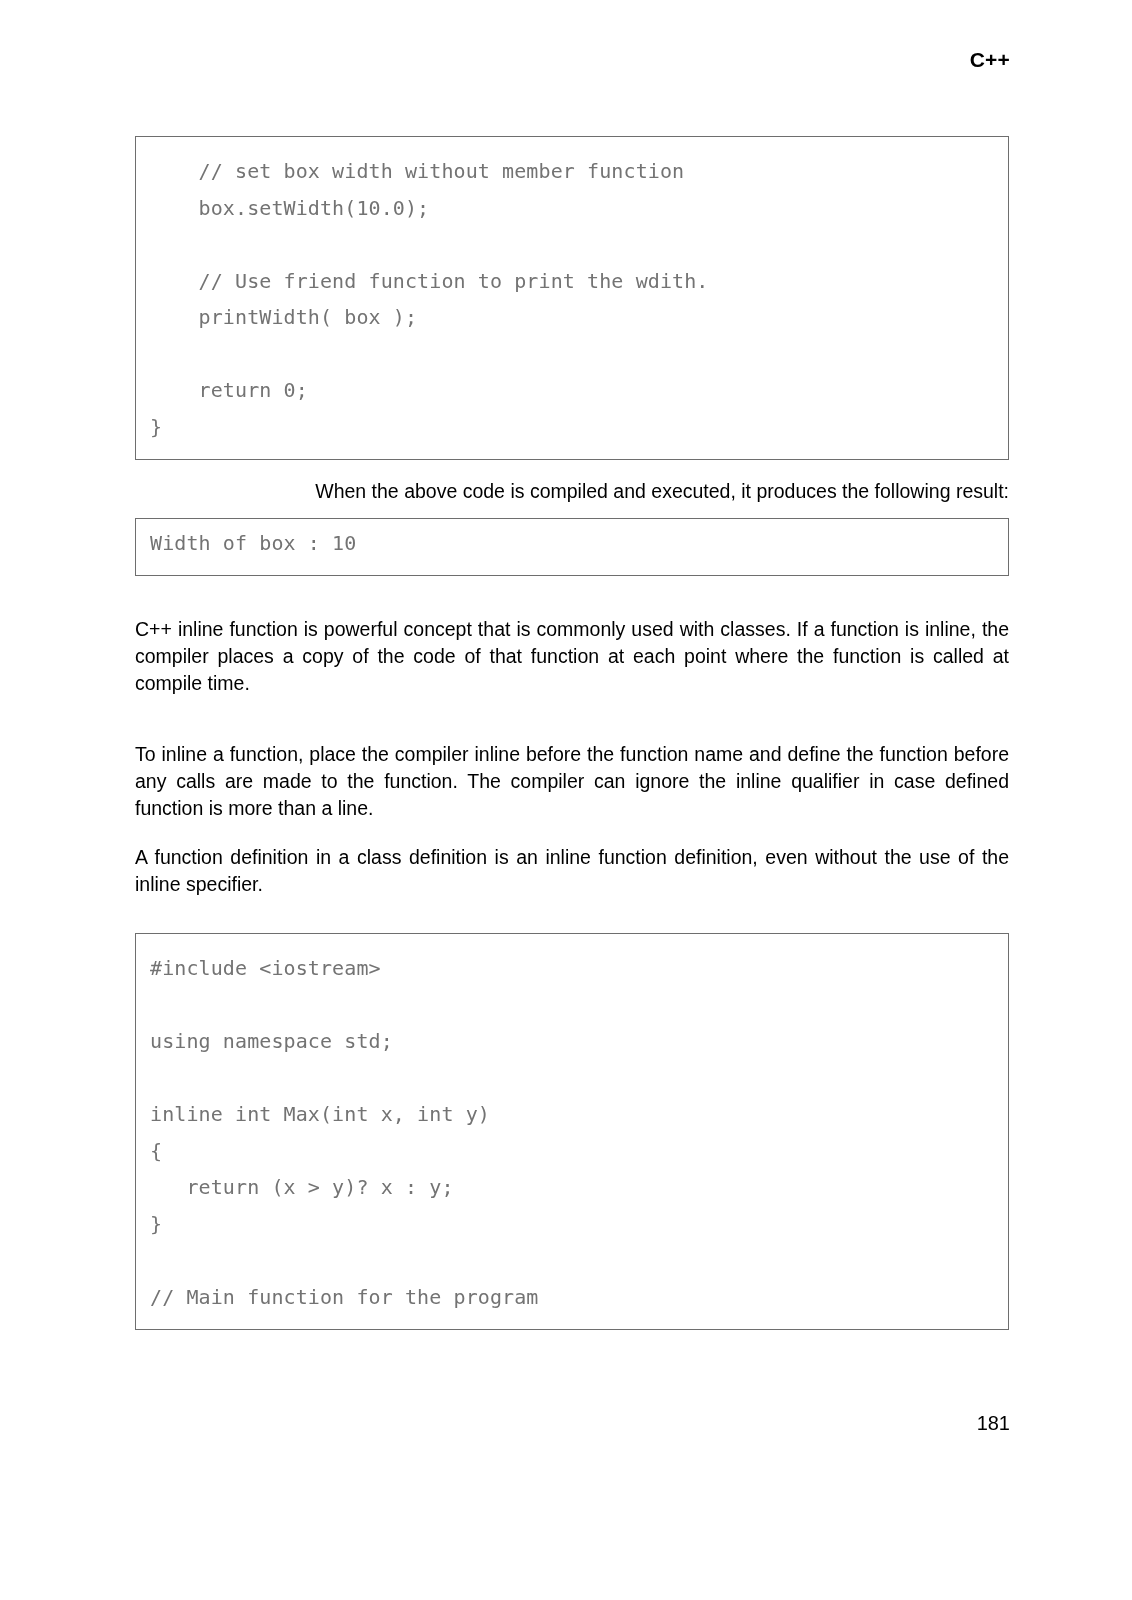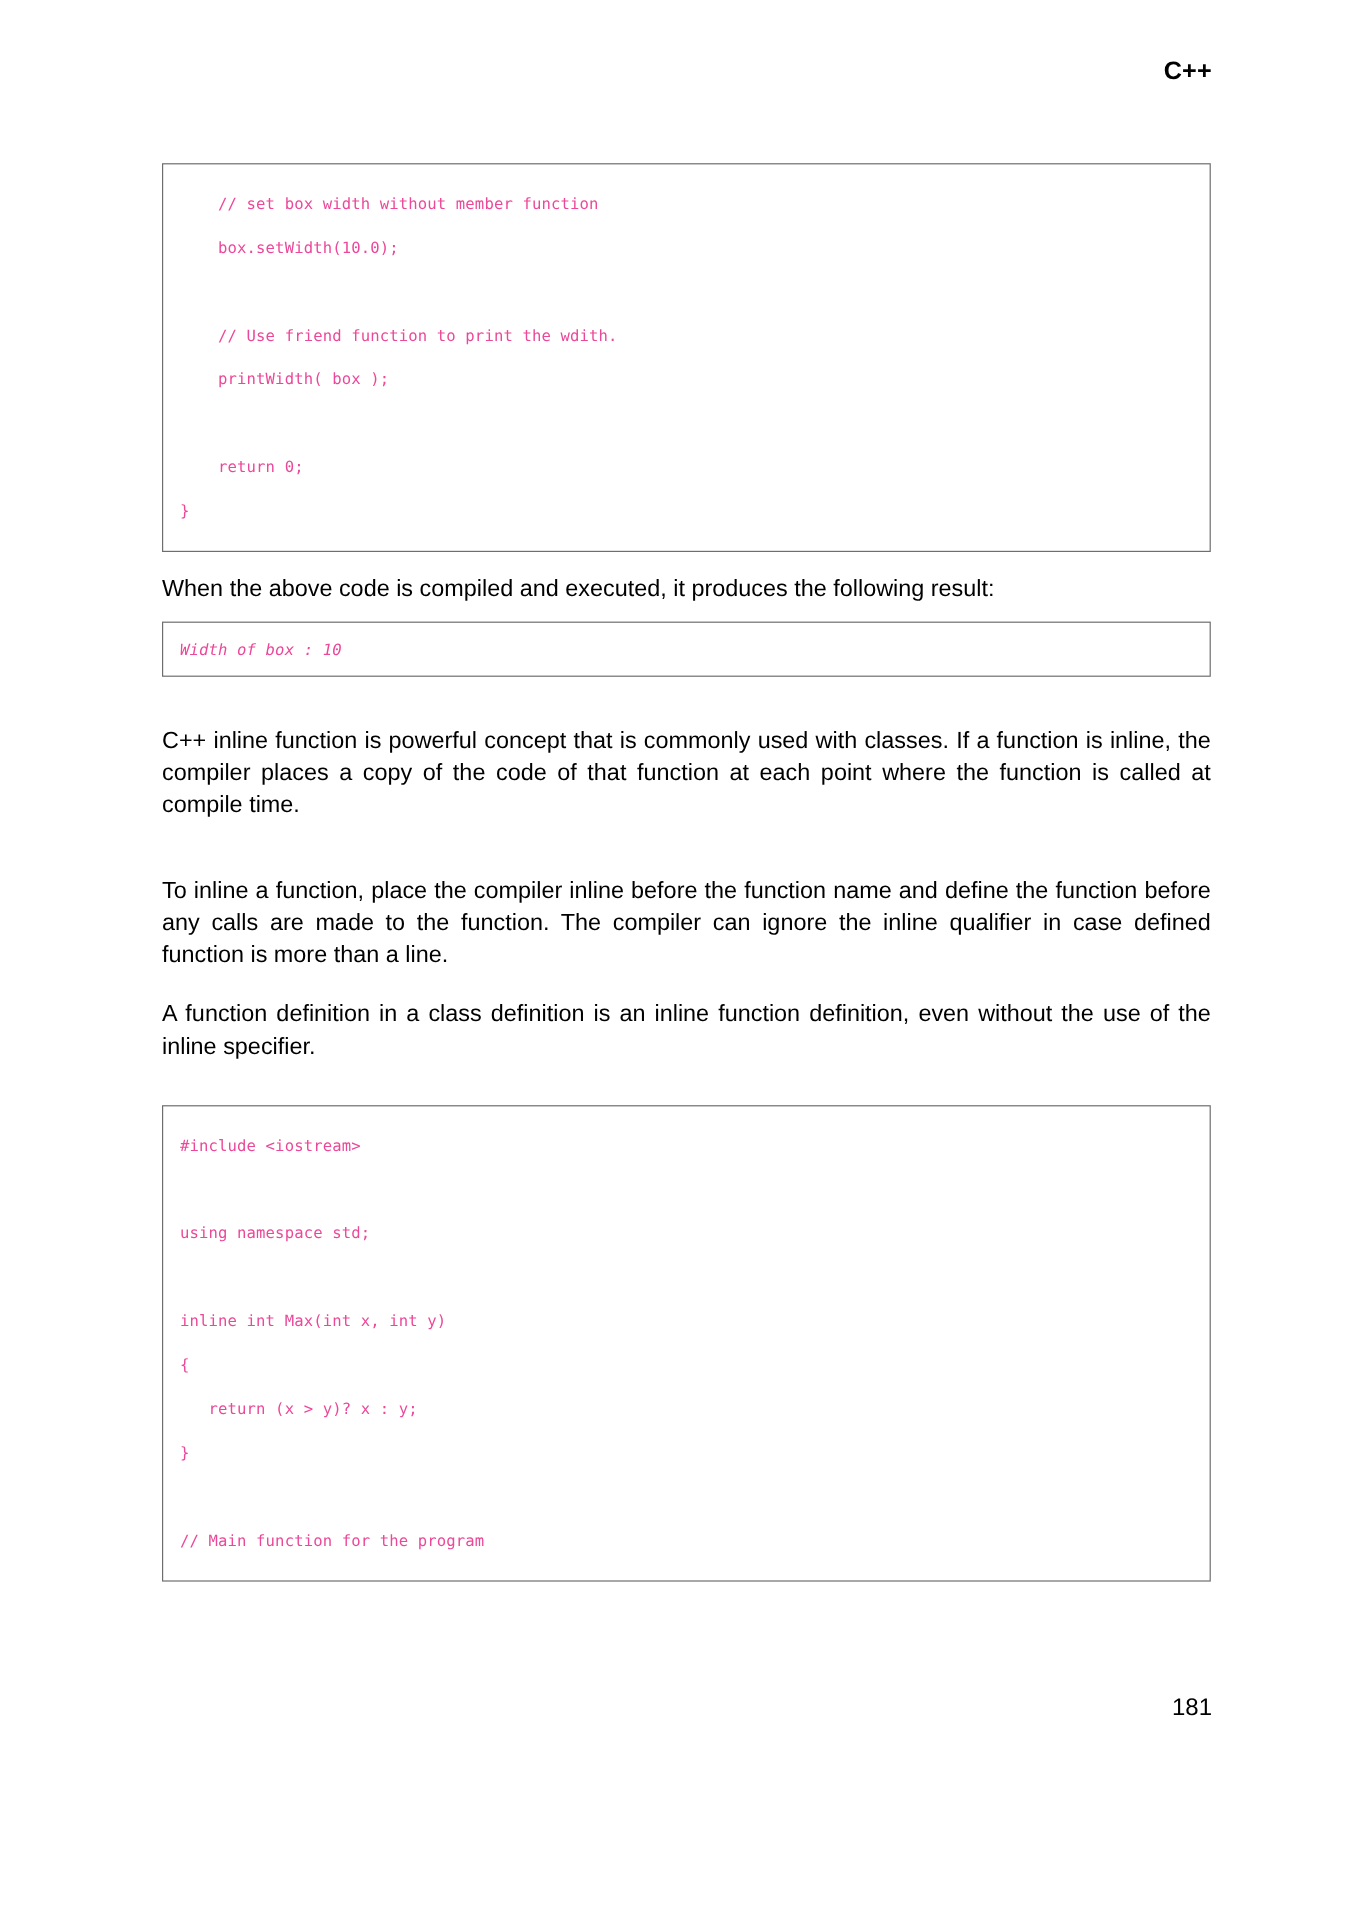--- a/index.html
+++ b/index.html
@@ -49,44 +49,43 @@
     border: 1px solid #6e6e6e;
     box-sizing: border-box;
     width: 874px;
     background: #ffffff;
     padding: 16px 0 14px 0;
   }
   .code-box pre {
     margin: 0;
     padding: 0 14px;
     font-family: "DejaVu Sans Mono", "Liberation Mono", monospace;
-    font-size: 13px;
+    font-size: 20px;
     line-height: 36.5px;
     white-space: pre;
-    color: #ec4899;
+    color: #737373;
     letter-spacing: 0.1px;
   }
   .code-box.output {
-    padding: 12px 0 8px 0;
-    font-style: italic;
+    padding: 12px 0 20px 0;
   }
   .code-box.output pre {
     line-height: 24px;
   }
 
   
   p.body-text {
     margin: 0;
     font-size: 19.5px;
     line-height: 27px;
     text-align: justify;
     color: #000000;
   }
   p.body-text.no-justify {
-    text-align: left;
+    text-align: right;
   }
   .gap-after-codebox { height: 18px; }
   .gap-para { height: 22px; }
   .gap-before-box { height: 13px; }
 
   b { font-weight: normal; }
 
   
   .footer {
     position: absolute;

